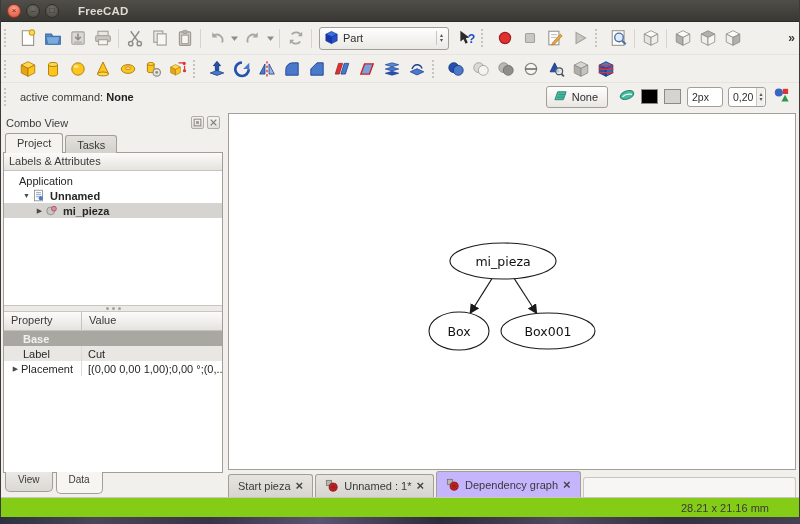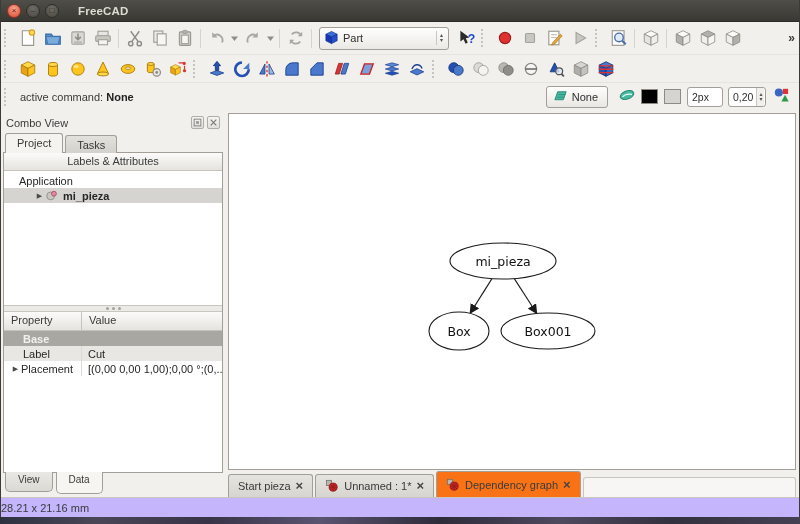--- a/index.html
+++ b/index.html
@@ -44,21 +44,21 @@
 
   
   .dock { width:224px; display:flex; flex-direction:column; padding:0 2px 0 2px; min-height:0; }
   .dock-title { height:19px; display:flex; align-items:center; font-size:11px; color:#3a3a3a; padding:0 3px; }
   .dkbtns { margin-left:auto; display:flex; gap:3px; }
   .dkbtn { width:13px; height:13px; border:1px solid #b0ada6; border-radius:2px; background:linear-gradient(#f6f5f2,#e2e0db); display:flex; align-items:center; justify-content:center; }
   .dock-tabs { display:flex; align-items:flex-end; height:21px; padding-left:2px; position:relative; z-index:2; }
   .tab { font-size:11px; color:#3a3a3a; border:1px solid #a39f98; border-bottom:none; border-radius:3px 3px 0 0; padding:3px 11px 2px; background:linear-gradient(#e3e1dc,#d3d1cb); margin-right:2px; }
   .tab.active { background:#f4f3f0; padding-bottom:4px; }
   .dock-inner { flex:1; border:1px solid #a39f98; background:#fff; display:flex; flex-direction:column; min-height:0; margin-top:-1px; }
-  .tree-header { height:18px; background:linear-gradient(#fcfbfa,#e5e3de); border-bottom:1px solid #c6c3bd; font-size:11px; color:#3a3a3a; padding:2px 5px;text-align:center; }
+  .tree-header { height:18px; background:linear-gradient(#fcfbfa,#e5e3de); border-bottom:1px solid #c6c3bd; font-size:11px; color:#3a3a3a; padding:2px 5px; }
   .tree { height:134px; padding-top:2px; font-size:11px; color:#262626; overflow:hidden; }
   .trow { height:15px; display:flex; align-items:center; }
   .trow.selected { background:#d6d4d0; }
   .trow .arr { width:11px; text-align:center; font-size:7px; color:#4a4a4a; }
   .trow .ticon { width:14px; height:13px; margin:0 4px 0 0; display:flex; align-items:center; }
   .trow .lbl.bold { font-weight:bold; }
   .splitter { height:7px; background:#eceae6; border-top:1px solid #c9c6bf; border-bottom:1px solid #c9c6bf; display:flex; align-items:center; justify-content:center; gap:3px; }
   .splitter i { width:3px; height:3px; border-radius:50%; background:#a5a29b; }
   .prop-header { height:19px; display:flex; background:linear-gradient(#fcfbfa,#e5e3de); border-bottom:1px solid #c6c3bd; font-size:11px; color:#3a3a3a; }
   .prop-header .c1 { width:78px; border-right:1px solid #c6c3bd; padding:2px 0 0 7px; }
@@ -74,26 +74,26 @@
   .bottom-tabs { height:24px; display:flex; padding:0 2px; background:#f1f0ec; }
   .btab { font-size:10px; color:#3a3a3a; border:1px solid #a39f98; border-top:none; border-radius:0 0 5px 5px; padding:2px 12px 3px; background:linear-gradient(#eae8e4,#dbd9d3); margin-right:3px; height:20px; margin-top:-1px; }
   .btab.active { background:#f6f5f2; height:22px; }
 
   
   .main-col { flex:1; display:flex; flex-direction:column; padding:0 3px; min-width:0; }
   .view { flex:1; background:#fff; border:1px solid #a39f98; position:relative; }
   .view svg { position:absolute; inset:0; width:100%; height:100%; }
   .mdi-tabs { height:27px; display:flex; align-items:flex-end; }
   .mtab { height:23px; display:flex; align-items:center; gap:5px; font-size:11px; color:#3a3a3a; border:1px solid #a39f98; border-bottom:none; border-radius:3px 3px 0 0; background:linear-gradient(#e6e4df,#d7d5cf); padding:0 9px; margin-right:2px; }
-  .mtab.active { background:#f97316; height:26px; }
+  .mtab.active { background:#c4b5fd; height:26px; }
   .mclose { font-weight:bold; color:#454545; font-size:13px; line-height:10px; }
   .mdi-rest { flex:1; height:20px; border:1px solid #c9c6bf; border-bottom:none; border-radius:3px 3px 0 0; background:#f7f6f4; }
 
   
-  .statusbar { height:20px; background:#c4b5fd; border-top:1px solid #c9c6bf; display:flex; align-items:center; justify-content:flex-start; padding-right:30px; font-size:11px; color:#3a3a3a; }
+  .statusbar { height:20px; background:#84cc16; border-top:1px solid #c9c6bf; display:flex; align-items:center; justify-content:flex-end; padding-right:30px; font-size:11px; color:#3a3a3a; }
   .desktop-strip { height:7px; background:linear-gradient(90deg,#2c3140,#4a4656 12%,#383347 26%,#5a5470 40%,#2e2b3a 55%,#4f4a5e 70%,#33303f 84%,#454152); }
 
   .graph-node ellipse { fill:#fff; stroke:#1a1a1a; stroke-width:1.1; }
   .graph-node text { font-family:"DejaVu Sans",sans-serif; font-size:12.5px; fill:#111; text-anchor:middle; }
   .graph-edge { stroke:#1a1a1a; stroke-width:1.1; fill:none; }
 </style>
 </head>
 <body>
 
 <div class="stage">
@@ -515,20 +515,31 @@
         <div class="dock-tabs" id="combo-tabs">
             <span class="tab active">Project</span>
             <span class="tab">Tasks</span>
           </div>
         <div class="dock-inner">
           <div class="tree-header">Labels &amp; Attributes</div>
           <div class="tree" id="tree">
               <div class="trow" style="padding-left: 4px;">
                 <span class="arr"></span>
                 <span class="lbl">Application</span>
+              </div>
+              <div class="trow" style="padding-left: 17px;">
+                <span class="arr">▼</span>
+                <span class="ticon">
+                  <svg width="13" height="13" viewBox="0 0 16 16">
+                    <rect x="3" y="1.5" width="10" height="13" fill="#fff" stroke="#8a8880"></rect>
+                    <path d="M5 4.5h6M5 7h6M5 9.5h4" stroke="#7a9cc8" stroke-width="1.1"></path>
+                    <circle cx="10.8" cy="11.3" r="2.6" fill="#4a79cc"></circle>
+                  </svg>
+                </span>
+                <span class="lbl bold">Unnamed</span>
               </div>
               <div class="trow selected" style="padding-left: 30px;">
                 <span class="arr">▶</span>
                 <span class="ticon">
                   <svg width="13" height="13" viewBox="0 0 16 16">
                     <circle cx="7" cy="8.5" r="4.8" fill="#c9c7c2" stroke="#8a8880"></circle>
                     <circle cx="11" cy="5.8" r="3" fill="#e089a0" stroke="#a04a62"></circle>
                   </svg>
                 </span>
                 <span class="lbl bold">mi_pieza</span>

